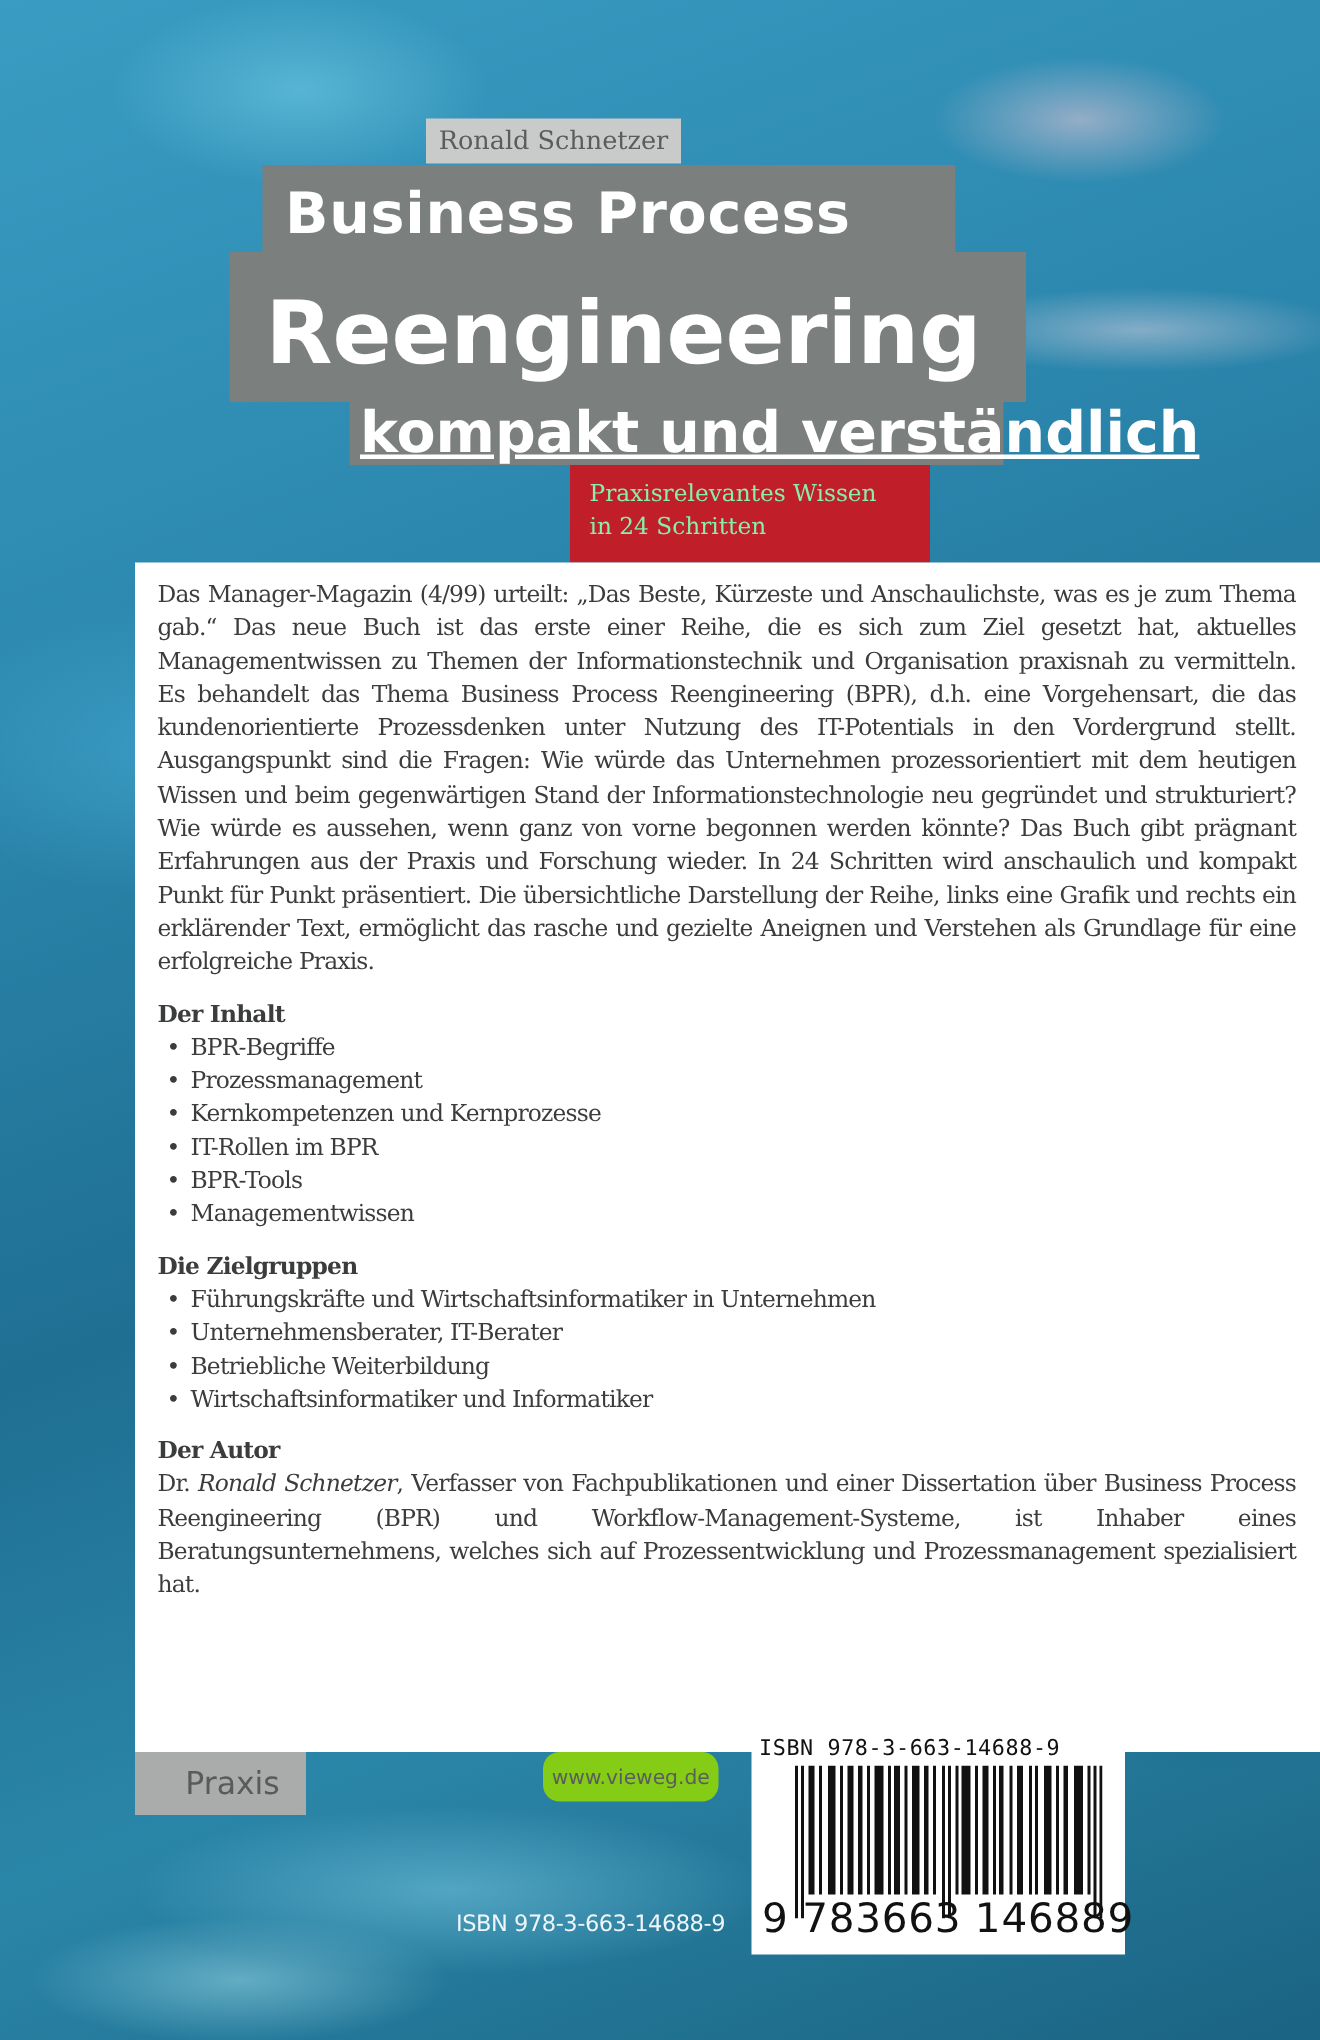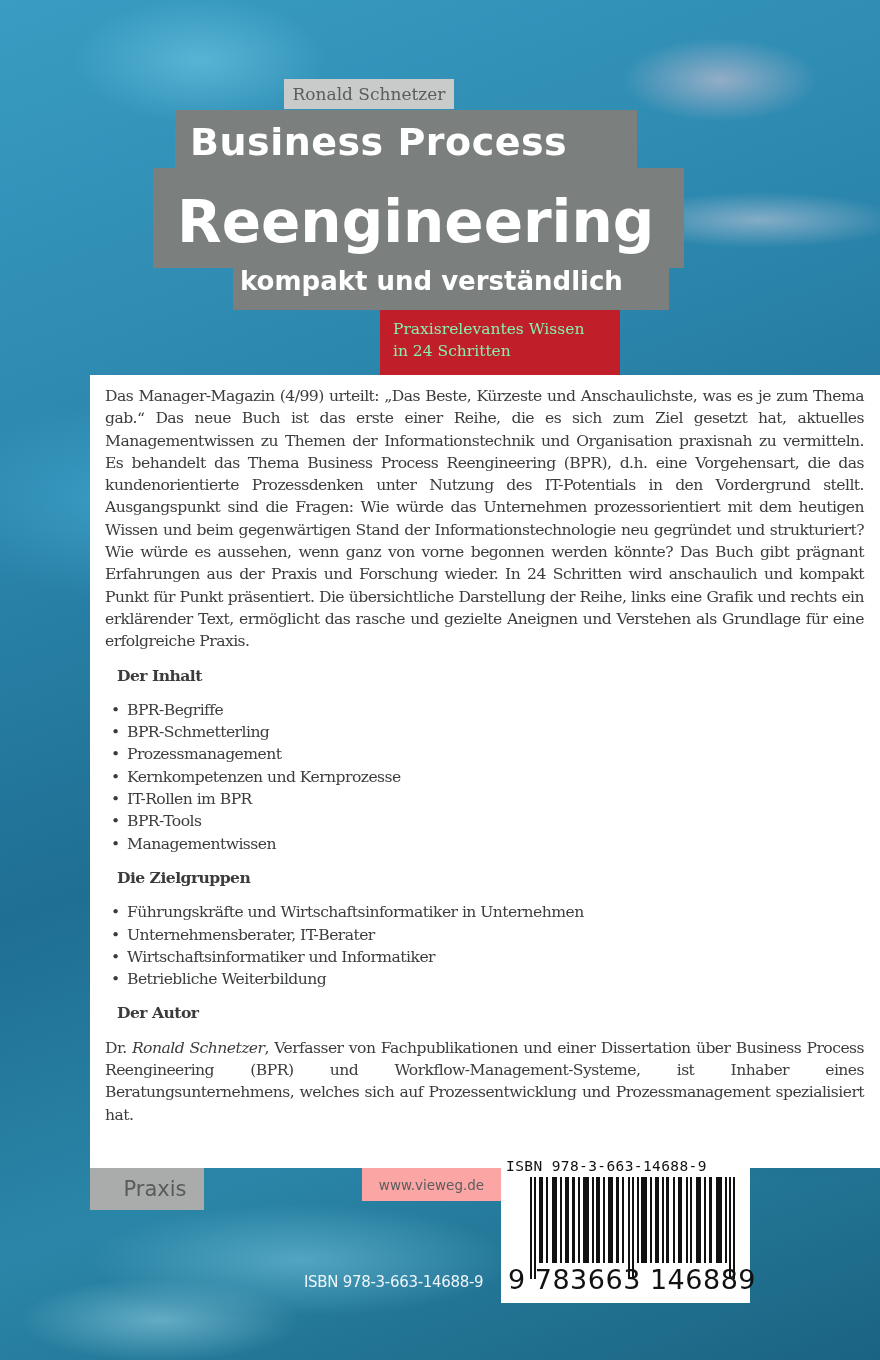--- a/index.html
+++ b/index.html
@@ -24,55 +24,55 @@
     background: #c9cbca; color: #5b5d5d;
     font-family: "DejaVu Serif", serif; font-size: 17px;
     display: flex; align-items: center; justify-content: center;
   }
   .title-box { background: #7b7f7e; color: #ffffff; font-family: "DejaVu Sans", sans-serif; font-weight: bold; }
   .tb1 { left: 175px; top: 110px; width: 462px; height: 58px; }
   .tb2 { left: 153px; top: 168px; width: 531px; height: 100px; }
   .tb3 { left: 233px; top: 268px; width: 436px; height: 42px; }
   .t1 { left: 190px; top: 120px; font-size: 38px; letter-spacing: 0.5px; }
   .t2 { left: 177px; top: 188px; font-size: 58px; letter-spacing: 0px; }
-  .t3 { left: 240px; top: 266px; font-size: 26px; }
+  .t3 { left: 240px; top: 266px; font-size: 38px; text-decoration: underline; }
 
   .red-box {
     left: 380px; top: 310px; width: 240px; height: 65px;
     background: #c01f2a; color: #86efac;
     font-family: "DejaVu Serif", serif; font-size: 15.5px; line-height: 22px;
     padding: 8px 0 0 13px; box-sizing: border-box;
   }
 
   .content {
     left: 90px; top: 375px; width: 792px; height: 793px;
     background: #ffffff; color: #3b3c3c;
     box-sizing: border-box; padding: 10px 18px 0 15px;
     font-family: "DejaVu Serif", serif; font-size: 15.6px; line-height: 22.3px;
     letter-spacing: -0.55px;
   }
   .content p { margin: 0; text-align: justify; }
-  .content h3 { margin: 12px; font-size: 15.6px; font-weight: bold; line-height: 22.3px; }
+  .content h3 { margin: 0; font-size: 15.6px; font-weight: bold; line-height: 22.3px; }
   .content .sec { margin-top: 12px; }
   .content ul { list-style: none; margin: 0; padding: 0 0 0 4px; }
   .content li { position: relative; padding-left: 18px; }
   .content li::before { content: "\2022"; position: absolute; left: 2px; top: 0; }
   .content em { font-style: italic; }
 
   .praxis-box {
     left: 90px; top: 1168px; width: 98px; height: 42px;
     background: #a9acab; color: #595b5b;
     font-family: "DejaVu Sans", sans-serif; font-size: 21px;
     display: flex; align-items: center; justify-content: center; padding-left: 16px;
   }
   .vieweg-box {
-    left: 362px; top: 1168px; width: 139px; height: 33px;
-    background: #fca5a5; color: #5b5d5d;
+    left: 362px; top: 1168px; width: 117px; height: 33px;
+    background: #84cc16; color: #5b5d5d;
     font-family: "DejaVu Sans", sans-serif; font-size: 13.5px;
-    display: flex; align-items: center; justify-content: center;
+    display: flex; align-items: center; justify-content: center; border-radius: 11px;
   }
   .barcode-box {
     left: 501px; top: 1158px; width: 249px; height: 145px;
     background: #ffffff;
   }
   .isbn-top {
     left: 506px; top: 1158px; font-family: "DejaVu Sans Mono", monospace; font-size: 14.5px; color: #111;
     letter-spacing: 0.4px;
   }
   .bars { left: 530px; top: 1177px; width: 205px; height: 102px; }
@@ -102,36 +102,35 @@
   <div>in 24 Schritten</div>
 </div>
 
 <div class="abs content">
   <p>Das Manager-Magazin (4/99) urteilt: „Das Beste, Kürzeste und Anschaulichste, was es je zum Thema gab.“ Das neue Buch ist das erste einer Reihe, die es sich zum Ziel gesetzt hat, aktuelles Managementwissen zu Themen der Informationstechnik und Organisation praxisnah zu vermitteln. Es behandelt das Thema Business Process Reengineering (BPR), d.h. eine Vorgehensart, die das kundenorientierte Prozessdenken unter Nutzung des IT-Potentials in den Vordergrund stellt. Ausgangspunkt sind die Fragen: Wie würde das Unternehmen prozessorientiert mit dem heutigen Wissen und beim gegenwärtigen Stand der Informationstechnologie neu gegründet und strukturiert? Wie würde es aussehen, wenn ganz von vorne begonnen werden könnte? Das Buch gibt prägnant Erfahrungen aus der Praxis und Forschung wieder. In 24 Schritten wird anschaulich und kompakt Punkt für Punkt präsentiert. Die übersichtliche Darstellung der Reihe, links eine Grafik und rechts ein erklärender Text, ermöglicht das rasche und gezielte Aneignen und Verstehen als Grundlage für eine erfolgreiche Praxis.</p>
 
   <div class="sec">
     <h3>Der Inhalt</h3>
     <ul>
       <li>BPR-Begriffe</li>
-      <li>BPR-Schmetterling</li>
       <li>Prozessmanagement</li>
       <li>Kernkompetenzen und Kernprozesse</li>
       <li>IT-Rollen im BPR</li>
       <li>BPR-Tools</li>
       <li>Managementwissen</li>
     </ul>
   </div>
 
   <div class="sec">
     <h3>Die Zielgruppen</h3>
     <ul>
       <li>Führungskräfte und Wirtschaftsinformatiker in Unternehmen</li>
       <li>Unternehmensberater, IT-Berater</li>
+      <li>Betriebliche Weiterbildung</li>
       <li>Wirtschaftsinformatiker und Informatiker</li>
-      <li>Betriebliche Weiterbildung</li>
     </ul>
   </div>
 
   <div class="sec">
     <h3>Der Autor</h3>
     <p><span>Dr. </span><em>Ronald Schnetzer</em><span>, Verfasser von Fachpublikationen und einer Dissertation über Business Process Reengineering (BPR) und Workflow-Management-Systeme, ist Inhaber eines Beratungsunternehmens, welches sich auf Prozessentwicklung und Prozessmanagement spezialisiert hat.</span></p>
   </div>
 </div>
 
 <div class="abs praxis-box">Praxis</div>

